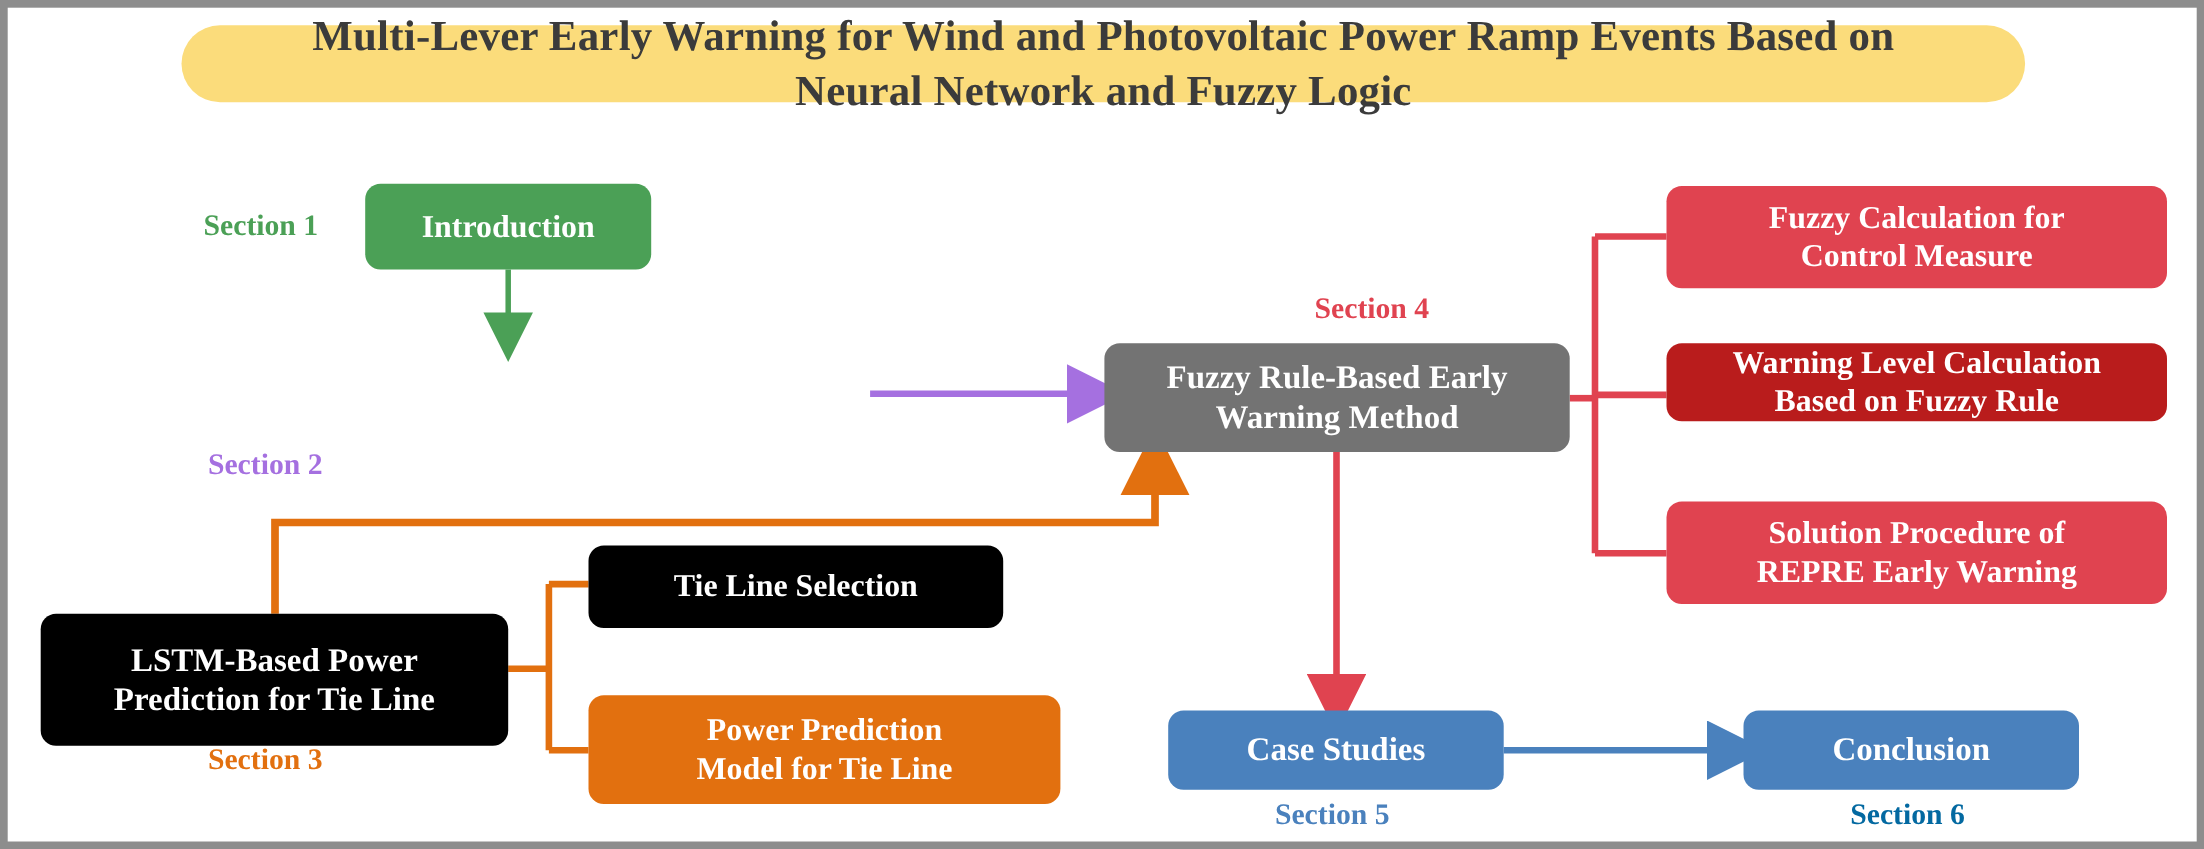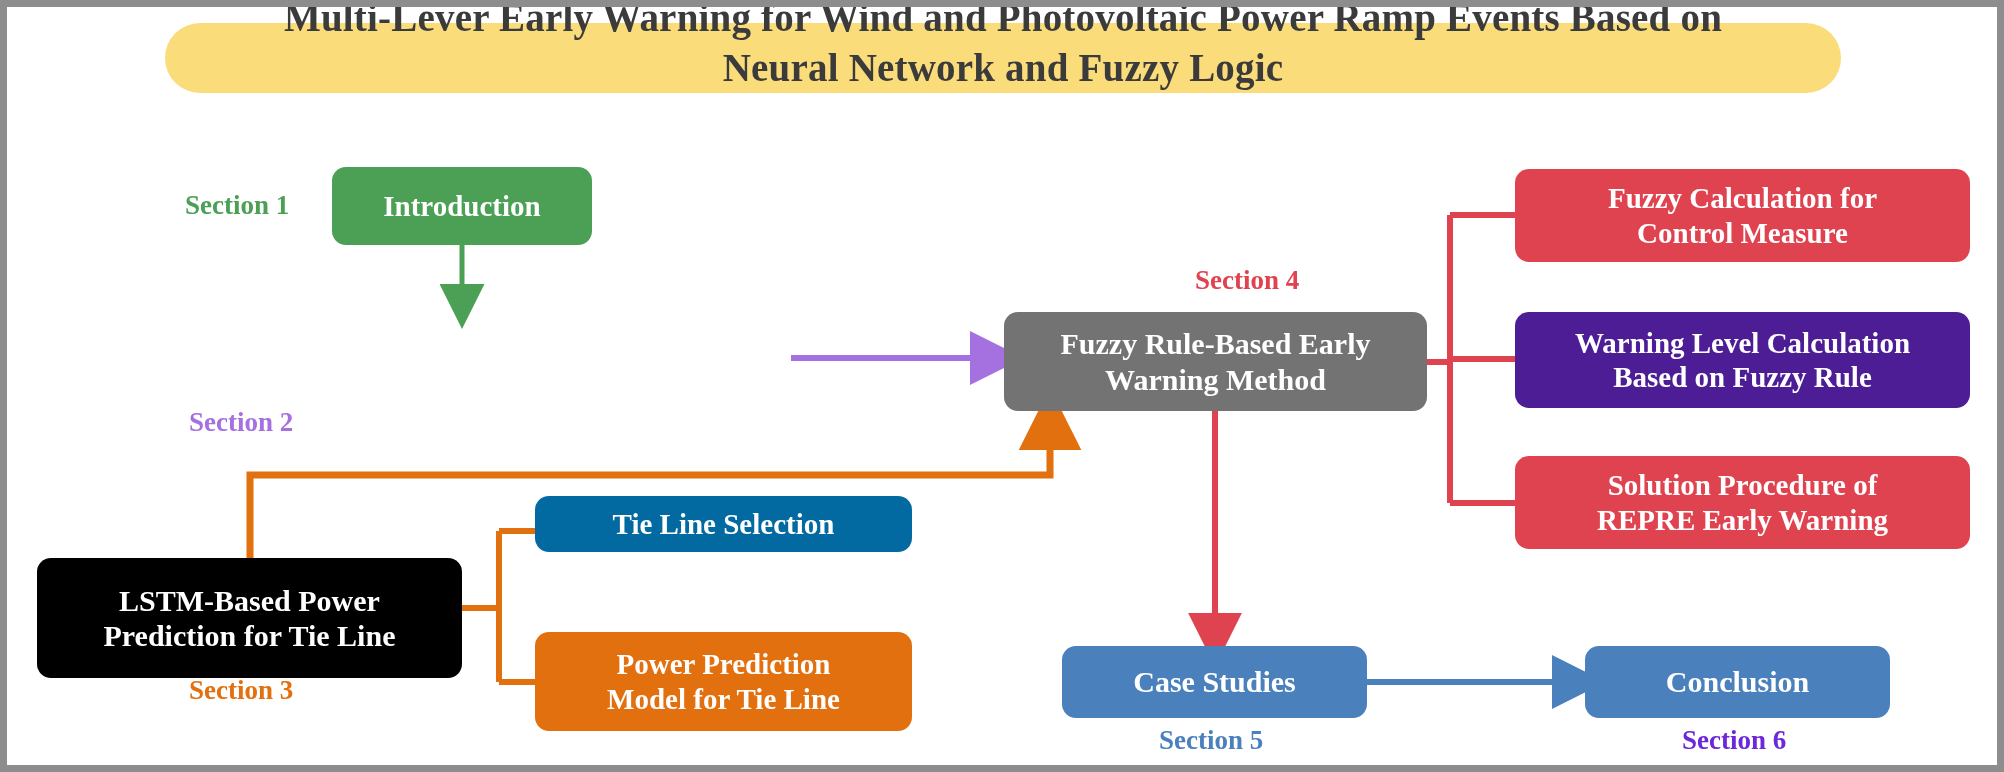--- a/index.html
+++ b/index.html
@@ -35,21 +35,21 @@
     white-space:nowrap;
     z-index:4;
   }
 
   
   #title-banner{
     position:absolute;
     left:158px;top:16px;width:1676px;height:70px;
     background:#fbdc7b;
     border-radius:46px;
-    display:flex;align-items:flex-end;justify-content:center;
+    display:flex;align-items:center;justify-content:center;
     z-index:3;
   }
   #title-banner .t{
     color:#3b3b3b;
     font-size:39px;
     font-weight:bold;
     line-height:1.28;
     text-align:center;
     font-family:"Liberation Serif",serif;
     letter-spacing:.2px;
@@ -62,59 +62,59 @@
   }
   #node-ewlrs{
     left:125px;top:306px;width:659px;height:78px;
     background:#a570e0;font-size:32px;
   }
   #node-lstm{
     left:30px;top:551px;width:425px;height:120px;
     background:#000000;font-size:30px;
   }
   #node-tieline{
-    left:528px;top:489px;width:377px;height:56px;
-    background:#0369a1;font-size:29px;
+    left:528px;top:489px;width:377px;height:75px;
+    background:#000000;font-size:29px;
   }
   #node-ppm{
-    left:528px;top:625px;width:377px;height:99px;
+    left:528px;top:625px;width:429px;height:99px;
     background:#e2700f;font-size:29px;
   }
   #node-fuzzy{
     left:997px;top:305px;width:423px;height:99px;
     background:#737373;font-size:30px;
   }
   #node-pcc{
     left:1508px;top:162px;width:455px;height:93px;
     background:#e04350;font-size:29px;
   }
   #node-wlc{
-    left:1508px;top:305px;width:455px;height:96px;
-    background:#4c1d95;font-size:29px;
+    left:1508px;top:305px;width:455px;height:71px;
+    background:#b91c1c;font-size:29px;
   }
   #node-spr{
     left:1508px;top:449px;width:455px;height:93px;
     background:#e04350;font-size:29px;
   }
   #node-case{
     left:1055px;top:639px;width:305px;height:72px;
     background:#4a81bd;font-size:30px;
   }
   #node-conc{
     left:1578px;top:639px;width:305px;height:72px;
     background:#4a81bd;font-size:30px;
   }
 
   
   #sec1{left:178px;top:183px;font-size:27px;color:#4ba056;}
   #sec2{left:182px;top:400px;font-size:27px;color:#a570e0;}
   #sec3{left:182px;top:668px;font-size:27px;color:#e2700f;}
   #sec4{left:1148px;top:258px;font-size:27px;color:#e04350;margin-left:40px;}
   #sec5{left:1152px;top:718px;font-size:27px;color:#4a81bd;}
-  #sec6{left:1675px;top:718px;font-size:27px;color:#6d28d9;}
+  #sec6{left:1675px;top:718px;font-size:27px;color:#0369a1;}
 </style>
 </head>
 <body>
 
 <div id="root">
   <div class="stage">
 
     <svg class="svg-layer" viewBox="0 0 2004 772">
       <defs>
         <marker id="ah-green" markerWidth="9" markerHeight="9" refX="4.2" refY="4.5" orient="auto">

